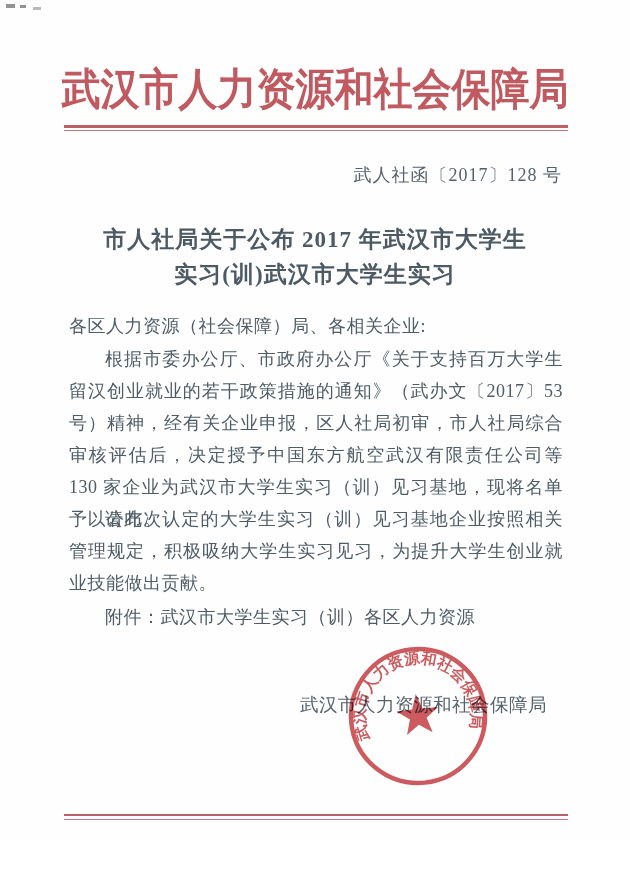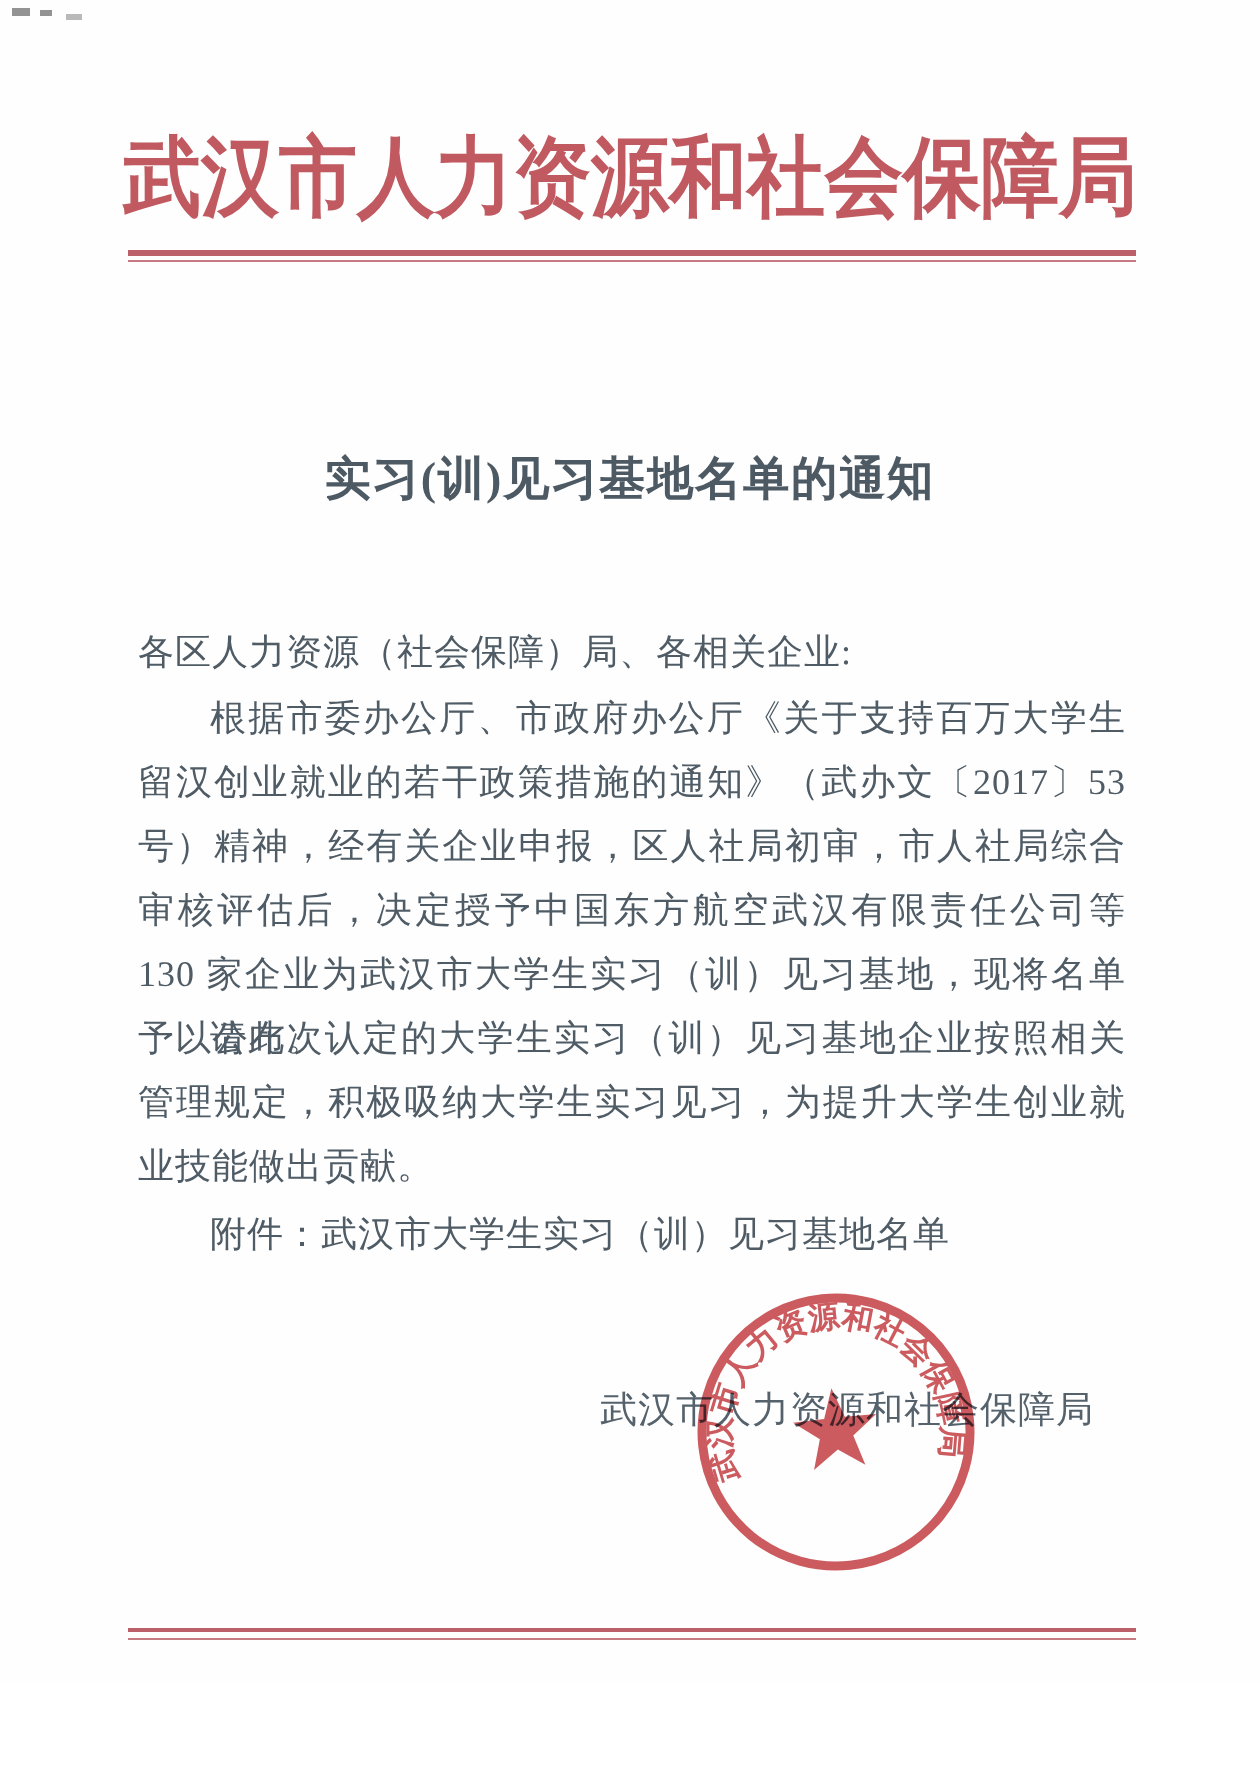--- a/index.html
+++ b/index.html
@@ -143,31 +143,33 @@
 
 <div class="page">
 
   <div class="speck s1"></div>
   <div class="speck s2"></div>
   <div class="speck s3"></div>
 
   <div class="letterhead">武汉市人力资源和社会保障局</div>
   <div class="red-rule top"></div>
 
+  <div class="doc-number">武人社函〔2017〕128 号</div>
 
   <div class="doc-title">
-    <div>实习(训)见习基地名单的通知</div>
+    <div>市人社局关于公布 2017 年武汉市大学生</div>
+    <div>实习(训)武汉市大学生实习</div>
   </div>
 
   <div class="body-block salutation">各区人力资源（社会保障）局、各相关企业:</div>
 
   <div class="body-block para para-1">根据市委办公厅、市政府办公厅《关于支持百万大学生留汉创业就业的若干政策措施的通知》（武办文〔2017〕53 号）精神，经有关企业申报，区人社局初审，市人社局综合审核评估后，决定授予中国东方航空武汉有限责任公司等 130 家企业为武汉市大学生实习（训）见习基地，现将名单予以公布。</div>
   <div class="body-block para para-2">请此次认定的大学生实习（训）见习基地企业按照相关管理规定，积极吸纳大学生实习见习，为提升大学生创业就业技能做出贡献。</div>
 
-  <div class="body-block attachment">附件：武汉市大学生实习（训）见习基地名单</div>
+  <div class="body-block attachment">附件：武汉市大学生实习（训）各区人力资源</div>
 
   <div class="sig-block">
     <div class="sig-org">武汉市人力资源和社会保障局</div>
   </div>
 
   <svg class="seal" viewBox="-75 -75 150 150" xmlns="http://www.w3.org/2000/svg">
     <circle cx="0" cy="0" r="67" fill="none" stroke="#c2373c" stroke-width="4.5"></circle>
     <polygon fill="#c2373c" points="0,-22 5.2,-7.1 20.9,-6.8 8.4,2.7 12.9,17.8 0,8.8 -12.9,17.8 -8.4,2.7 -20.9,-6.8 -5.2,-7.1"></polygon>
     <defs>
       <path id="seal-arc" d="M -44 30 A 53 53 0 1 1 44 30" fill="none"></path>

